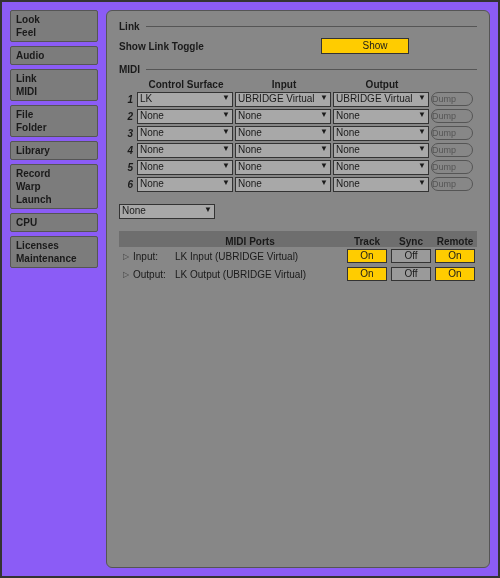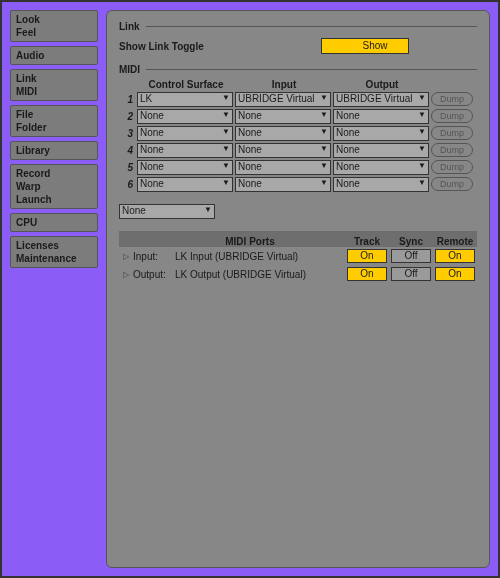--- a/index.html
+++ b/index.html
@@ -17,21 +17,21 @@
   .show-btn{background:#ffcc00;border:1px solid #333;width:88px;height:16px;line-height:14px;text-align:center;font-weight:normal;cursor:pointer;padding-left:20px;}
   .midi-table{margin-top:4px;}
   .midi-header{display:flex;}
   .col-num{width:18px;text-align:right;font-weight:bold;padding-right:4px;font-style:italic;}
   .col{width:98px;text-align:center;font-weight:bold;}
   .col-dump{width:46px;}
   .midi-row{display:flex;align-items:center;margin:1px 0;height:16px;}
   .sel{width:96px;height:15px;border:1px solid #333;background:#a8a8a8;font-size:10px;padding:0 2px;appearance:none;position:relative;cursor:pointer;}
   .sel-wrap{position:relative;width:96px;margin-right:2px;}
   .sel-wrap::after{content:"▼";position:absolute;right:3px;top:1px;font-size:8px;pointer-events:none;}
-  .dump{width:42px;height:14px;border:1px solid #555;border-radius:8px;background:#878787;color:#555;text-align:center;line-height:12px;font-size:9px;cursor:pointer;}
+  .dump{width:42px;height:14px;border:1px solid #555;border-radius:8px;background:#878787;color:#555;text-align:left;line-height:12px;font-size:9px;cursor:pointer;}
   .takeover-row{display:flex;align-items:center;margin:12px 0;}
   .takeover-label{width:112px;text-align:right;font-weight:bold;padding-right:8px;}
   .ports{margin-top:6px;}
   .ports-header{background:#6e6e6e;display:flex;align-items:flex-end;height:16px;font-weight:bold;padding-left:36px;}
   .ph-ports{flex:1;text-align:center;}
   .ph-col{width:44px;text-align:center;}
   .port-row{display:flex;align-items:center;height:18px;}
   .tri{font-size:8px;color:#444;width:14px;text-align:center;cursor:pointer;}
   .pr-label{width:42px;}
   .pr-name{flex:1;}

